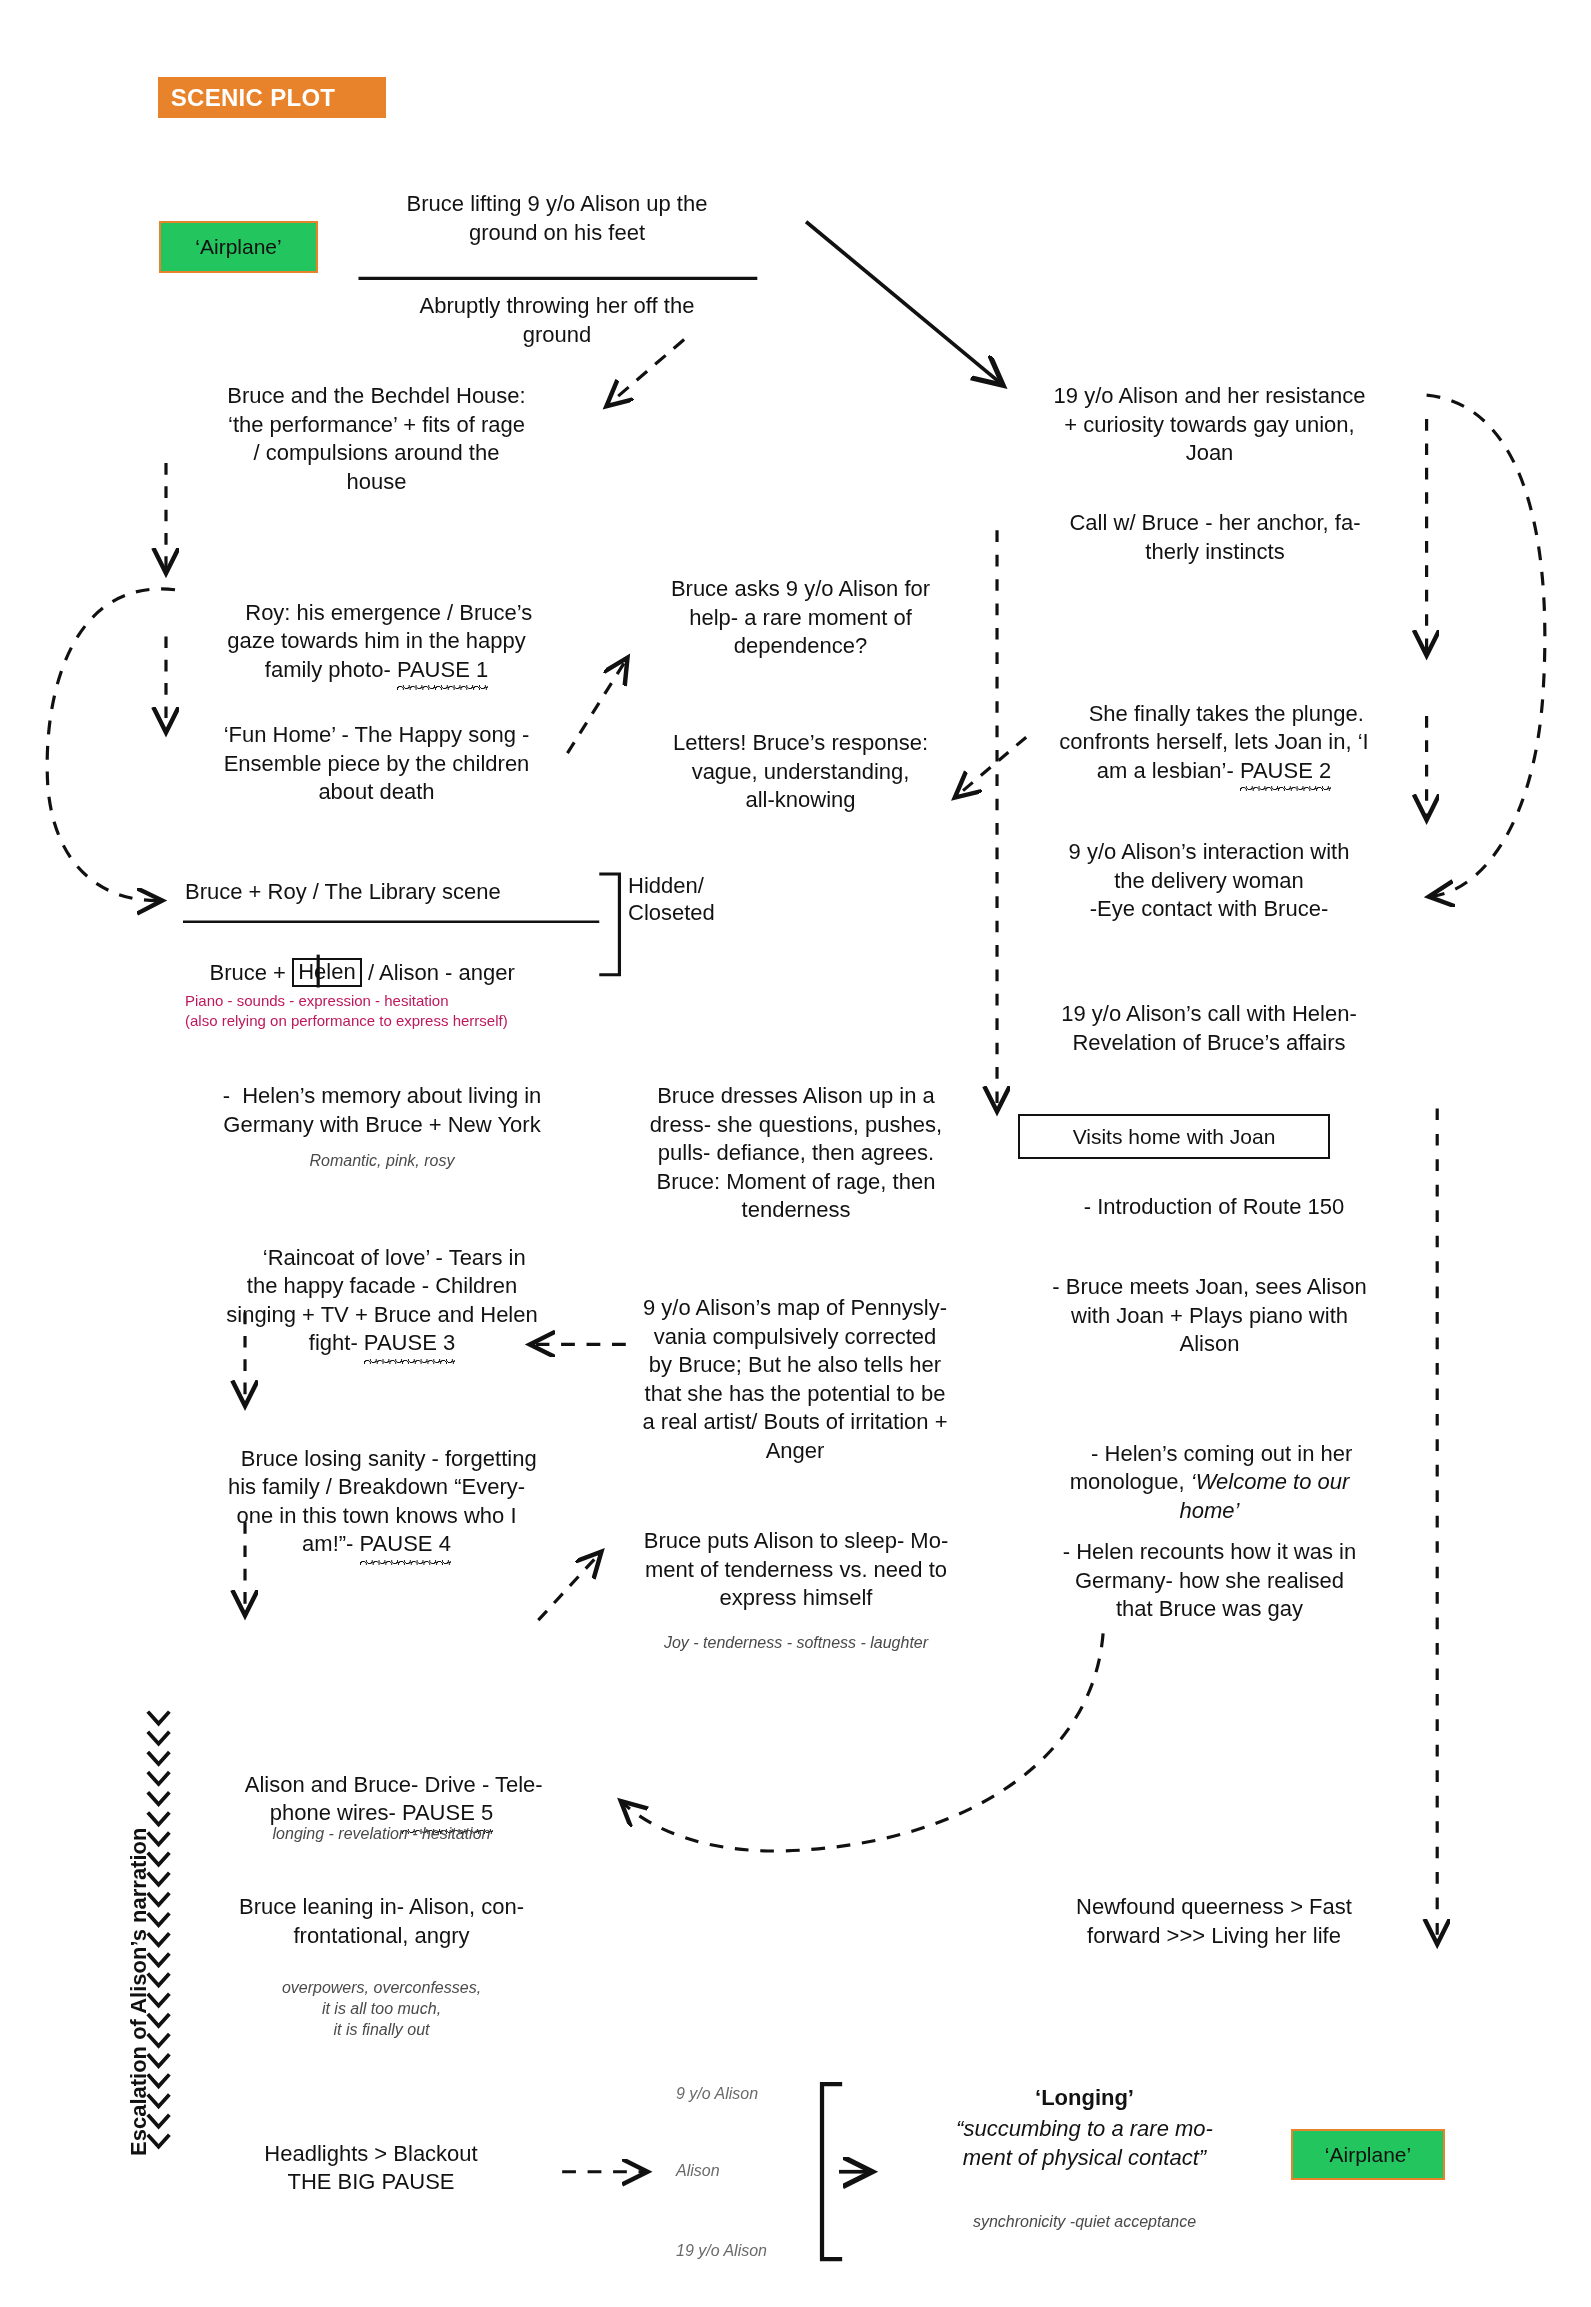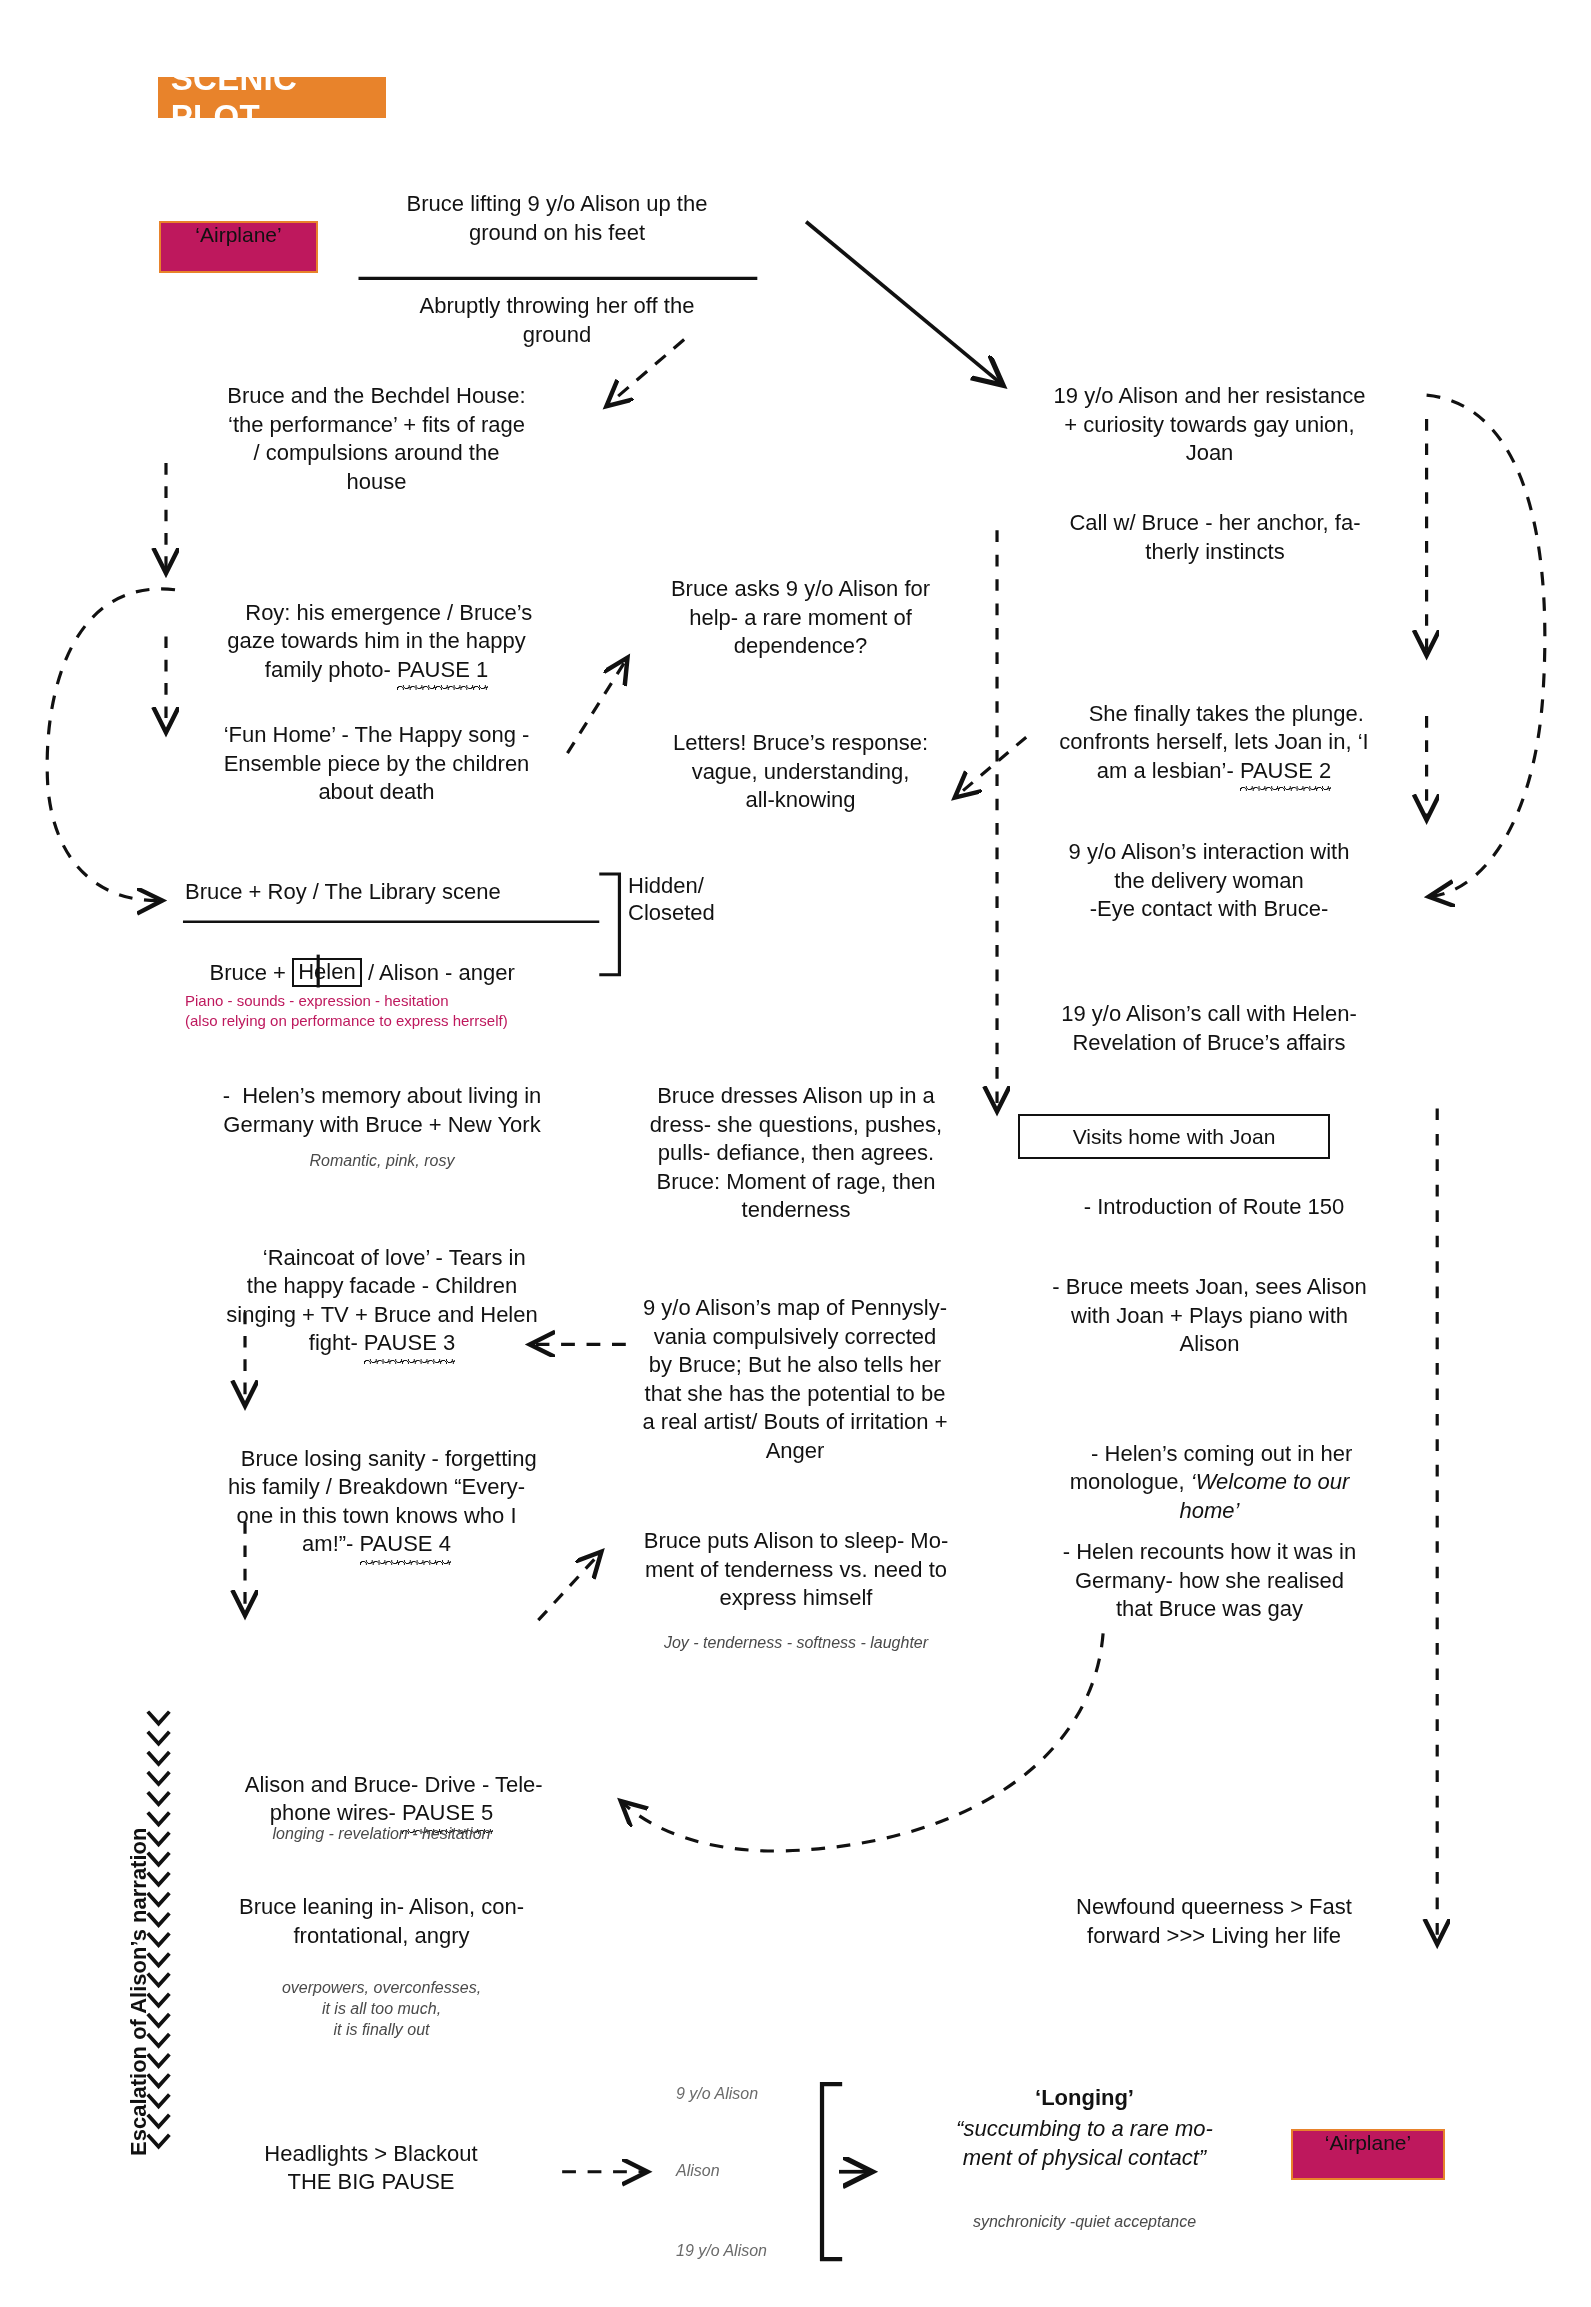--- a/index.html
+++ b/index.html
@@ -38,32 +38,32 @@
   #title-banner{
     position:absolute;
     left:158px;top:77px;
     width:228px;height:41px;
     background:#E8832B;
     display:flex;align-items:center;
   }
   #title-banner .title-text{
     color:#ffffff;
     font-weight:bold;
-    font-size:33px;
+    font-size:24px;
     letter-spacing:0.3px;
     padding-left:12.7px;
     font-family:"Liberation Sans", sans-serif;
   }
 
   
   .obox{
     position:absolute;
     border:2.1px solid #E8832B;
-    background:#be185d;
-    display:flex;justify-content:center;
+    background:#22c55e;
+    display:flex;align-items:center;justify-content:center;
     font-size:21px;
     box-sizing:border-box;
   }
   
   .kbox{
     position:absolute;
     border:2.1px solid #111;
     background:#fff;
     display:flex;align-items:center;justify-content:center;
     font-size:21px;

